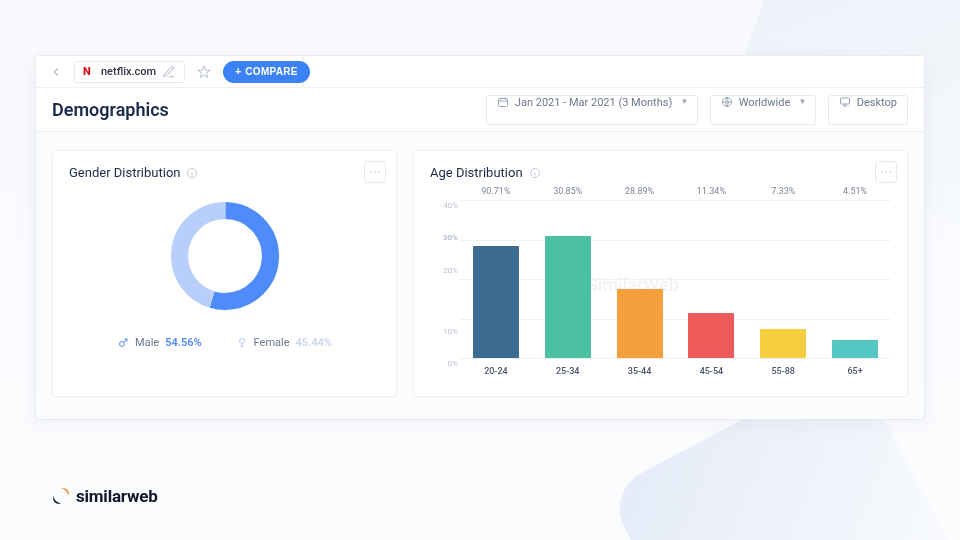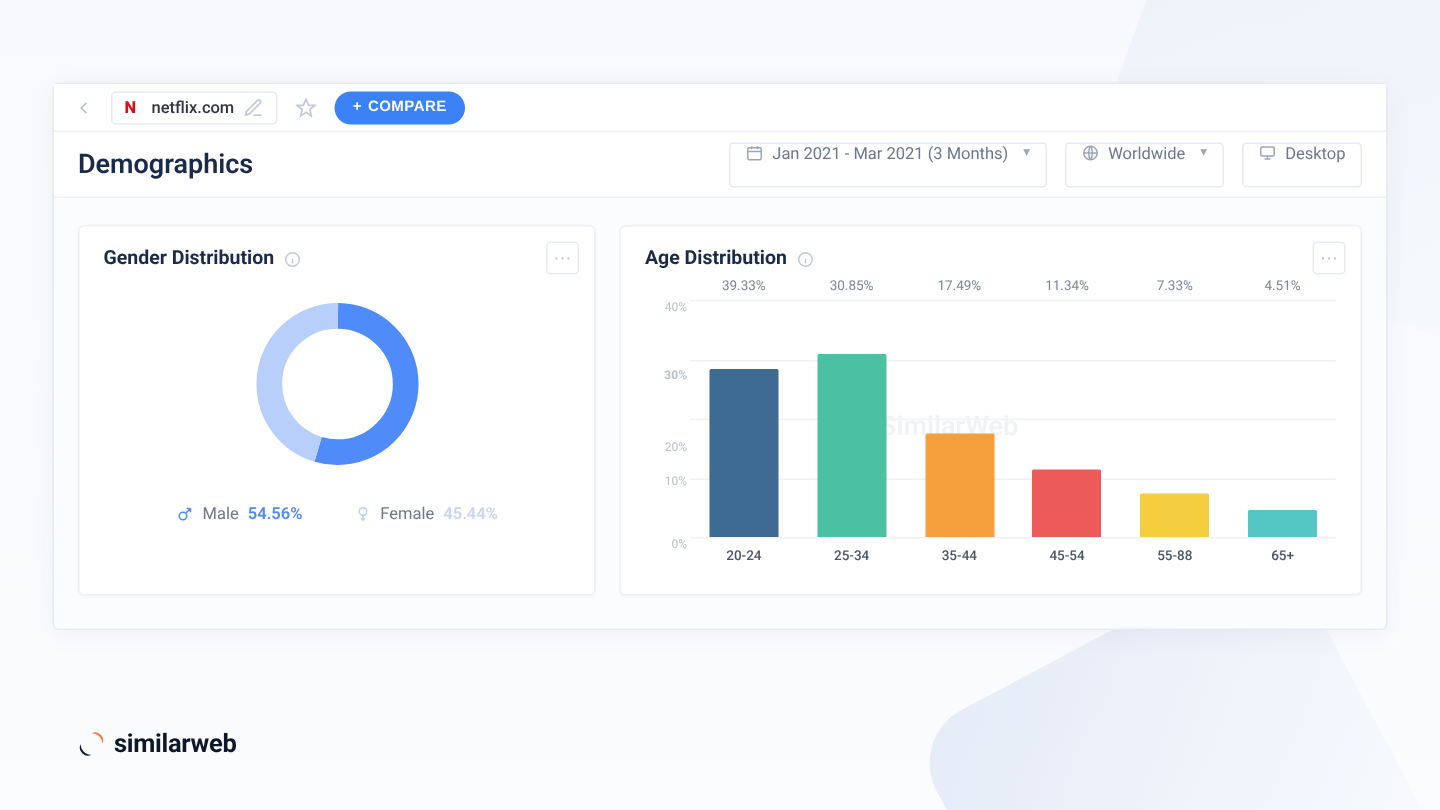--- a/index.html
+++ b/index.html
@@ -21,21 +21,21 @@
 
   .subbar { height:44px; border-bottom:1px solid #eef0f5; display:flex; align-items:center; padding:0 16px; gap:12px; background:#fff; }
   .page-title { font-size:18px; font-weight:600; color:#1b2a4a; flex:1; }
   .filter { height:30px; border:1px solid #e6eaf1; border-radius:3px; background:#fff; display:flex; align-items:flex-start; gap:6px; padding:0 10px; color:#6b778c; font-size:11px; cursor:pointer; }
   .filter svg { width:12px; height:12px; color:#9aa6b8; }
   .chev { margin-left:4px; color:#9aa6b8; font-size:9px; }
 
   .cards { padding:18px 16px; display:flex; gap:16px; }
   .card { flex:1; background:#fff; border:1px solid #eef0f5; border-radius:4px; padding:14px 16px 16px; position:relative; box-shadow:0 1px 2px rgba(20,40,80,.03); }
   .card-title-row { display:flex; align-items:center; gap:6px; margin-bottom:10px; }
-  .card-title { font-size:13px; font-weight:700; color:#1b2a4a; }
+  .card-title { font-size:13px; font-weight:400; color:#1b2a4a; }
   .info-icon { width:12px; height:12px; color:#c3cad6; }
   .card-menu { position:absolute; top:10px; right:10px; width:22px; height:22px; border:1px solid #e6eaf1; border-radius:3px; display:flex; align-items:center; justify-content:center; color:#c3cad6; font-size:12px; cursor:pointer; }
 
   
   .gender-body { display:flex; flex-direction:column; align-items:center; gap:16px; padding-top:6px; }
   .donut-wrap { width:120px; height:120px; }
   .gender-legend { display:flex; gap:34px; align-items:center; padding-top:4px; }
   .legend-item { display:flex; align-items:center; gap:6px; font-size:11px; color:#6b778c; }
   .legend-item .val { font-weight:600; }
   .val-male { color:#4f8bf9; }
@@ -171,44 +171,44 @@
               <circle cx="12" cy="12" r="9"></circle>
               <path d="M12 8h.01M11 12h1v4h1"></path>
             </svg>
         </div>
         <div class="card-menu">⋯</div>
 
         <div class="age-body">
           <div class="watermark">SimilarWeb</div>
           <div class="y-axis" id="age-yaxis">
               <div class="y-tick" style="bottom: -5px;">0%</div>
-              <div class="y-tick" style="bottom: 37px;">10%</div>
-              <div class="y-tick" style="bottom: 60px;">20%</div>
-              <div class="y-tick" style="bottom: 108px; font-weight: bold;">30%</div>
+              <div class="y-tick" style="bottom: 27px;">10%</div>
+              <div class="y-tick" style="bottom: 88px;">20%</div>
+              <div class="y-tick" style="bottom: 121px; font-weight: bold;">30%</div>
               <div class="y-tick" style="bottom: 153px;">40%</div>
             </div>
           <div id="age-grid">
               <div class="grid-line" style="top: 168px;"></div>
               <div class="grid-line" style="top: 128.5px;"></div>
               <div class="grid-line" style="top: 89px;"></div>
               <div class="grid-line" style="top: 49.5px;"></div>
               <div class="grid-line" style="top: 10px;"></div>
             </div>
           <div class="age-plot">
             <div class="bars" id="age-bars">
                 <div class="bar-col">
-                  <div class="bar-label">39.33%</div>
+                  <div class="bar-label">90.71%</div>
                   <div class="bar" style="height: 71.175%; background: rgb(61, 107, 145);"></div>
                 </div>
                 <div class="bar-col">
                   <div class="bar-label">30.85%</div>
                   <div class="bar" style="height: 77.125%; background: rgb(76, 192, 163);"></div>
                 </div>
                 <div class="bar-col">
-                  <div class="bar-label">17.49%</div>
+                  <div class="bar-label">28.89%</div>
                   <div class="bar" style="height: 43.725%; background: rgb(246, 160, 61);"></div>
                 </div>
                 <div class="bar-col">
                   <div class="bar-label">11.34%</div>
                   <div class="bar" style="height: 28.35%; background: rgb(236, 90, 90);"></div>
                 </div>
                 <div class="bar-col">
                   <div class="bar-label">7.33%</div>
                   <div class="bar" style="height: 18.325%; background: rgb(244, 206, 62);"></div>
                 </div>

